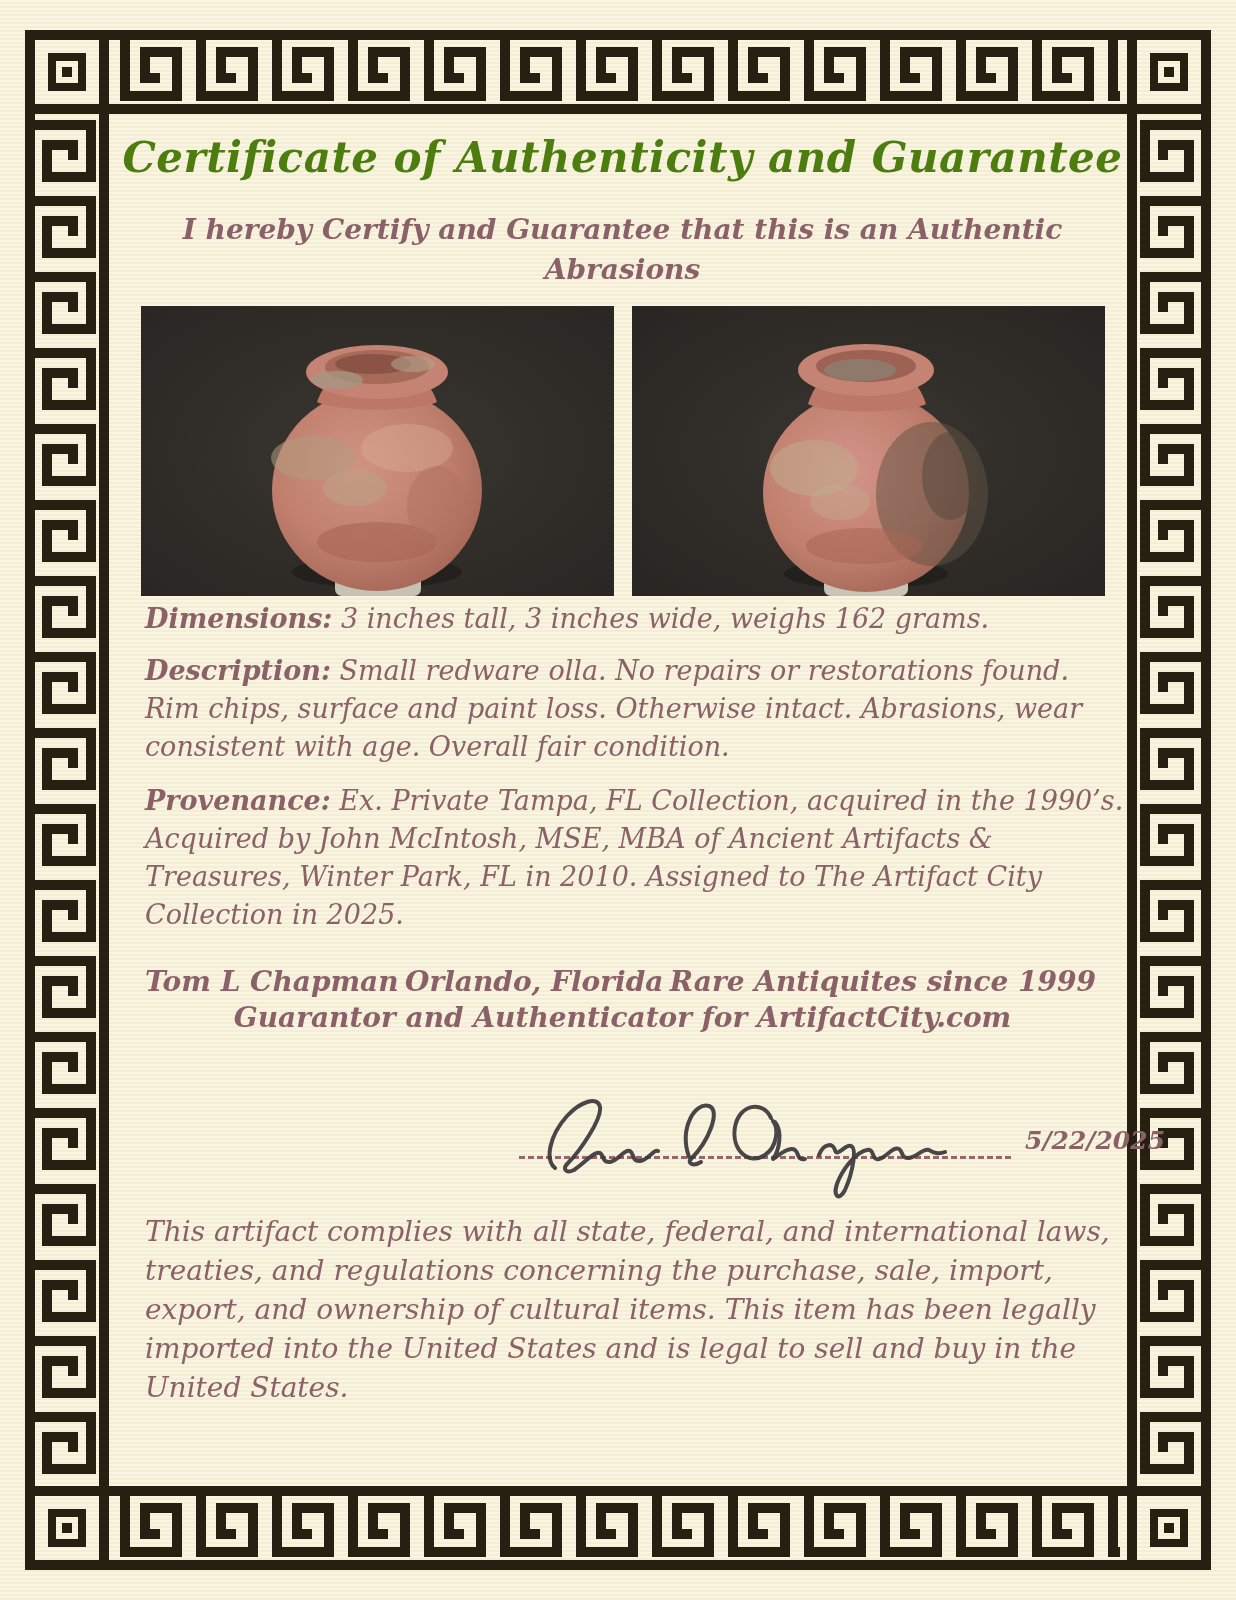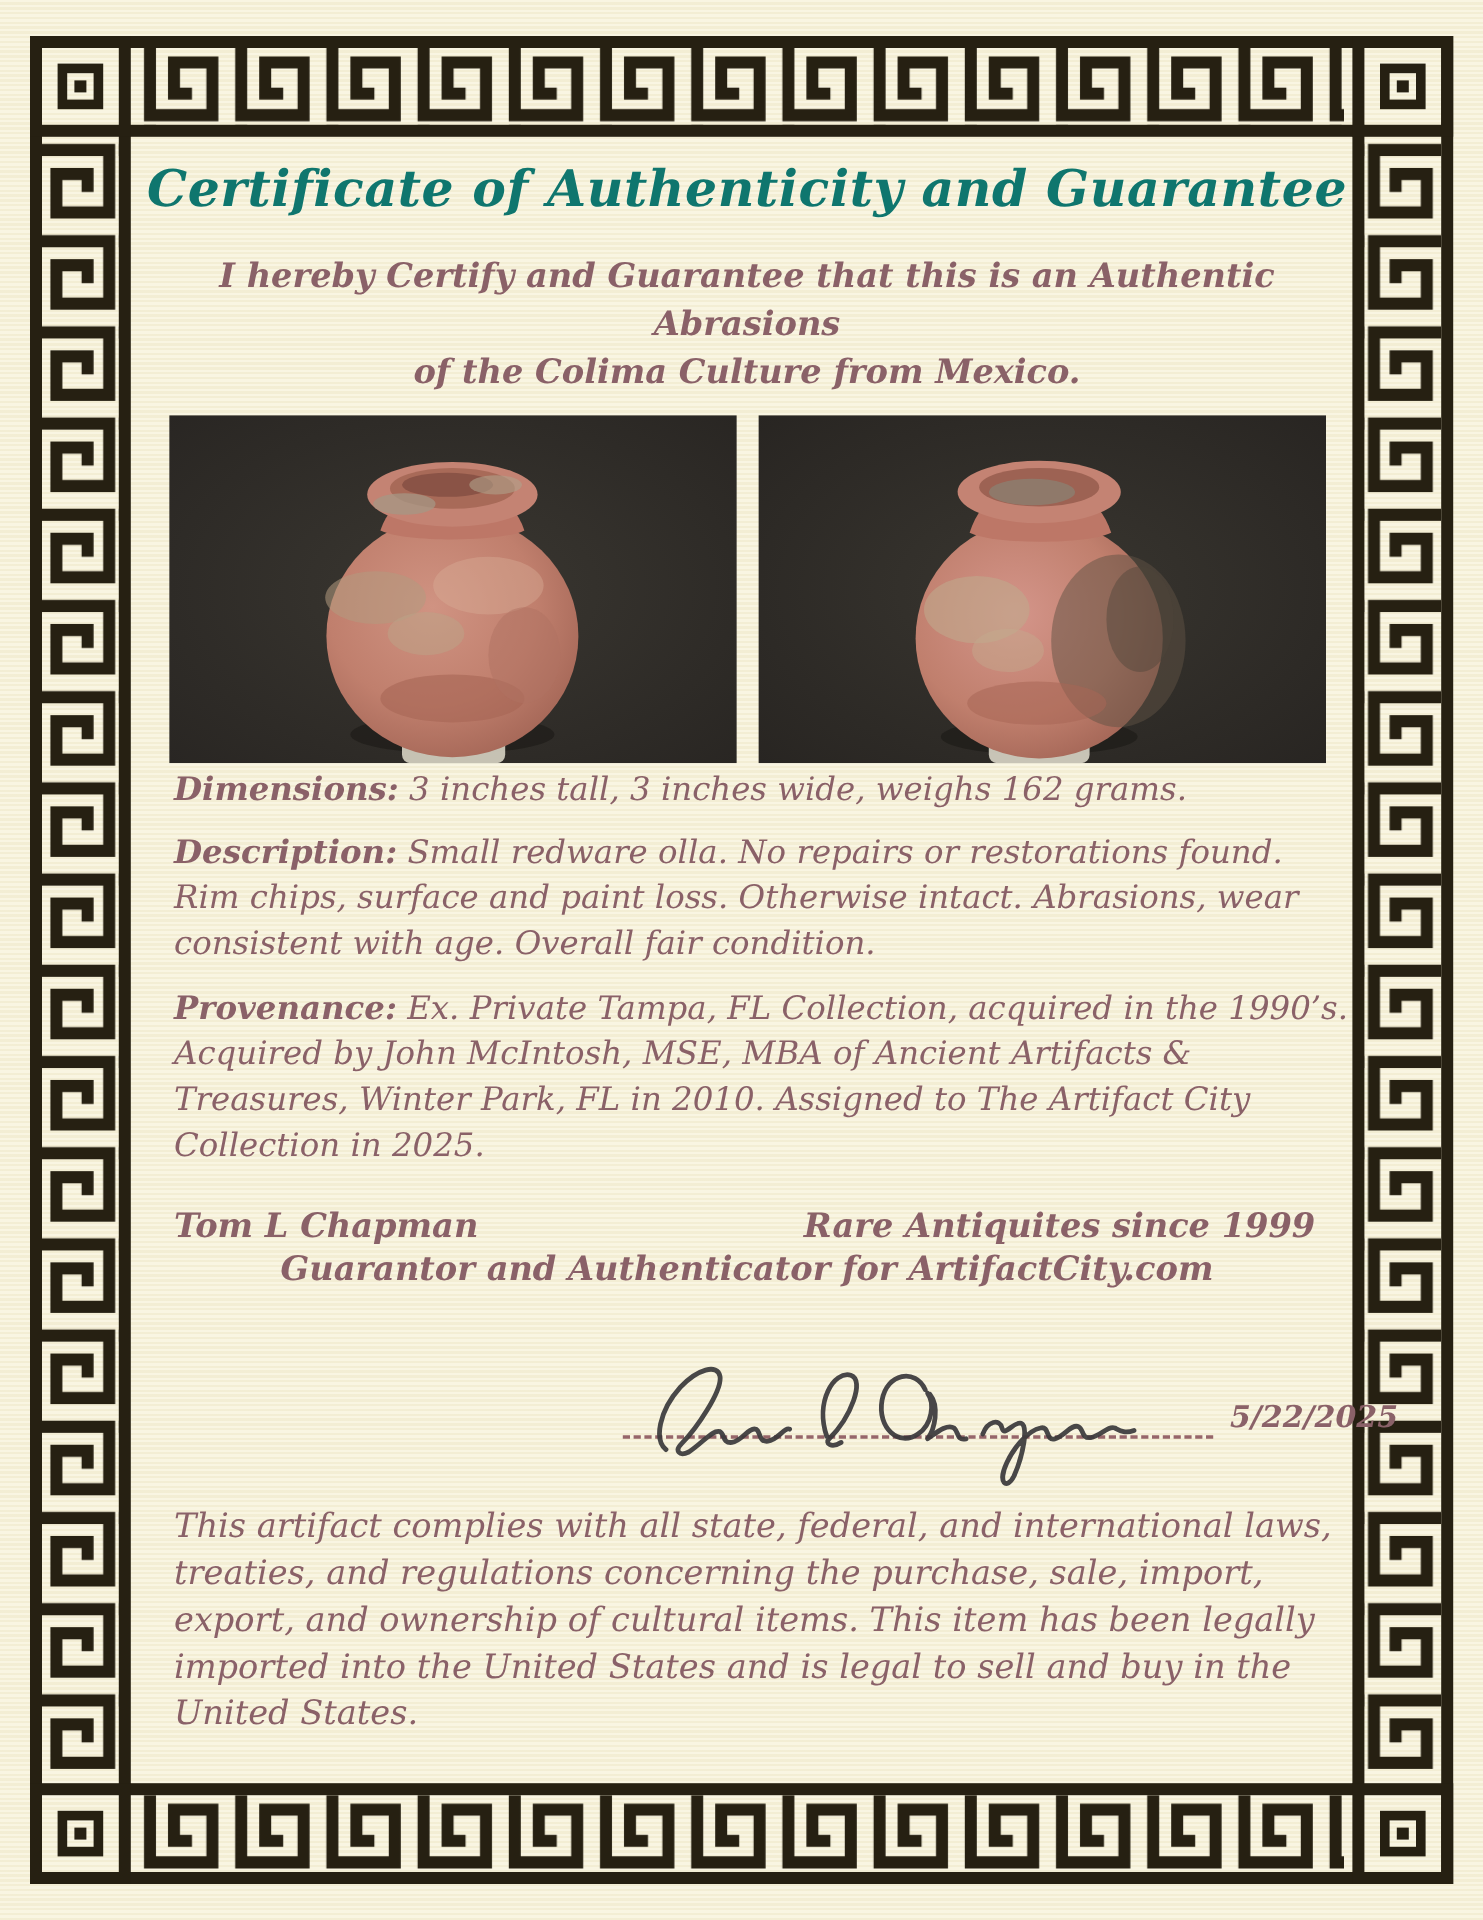--- a/index.html
+++ b/index.html
@@ -11,21 +11,21 @@
     font-family:"DejaVu Serif","Liberation Serif",serif;
     font-style:italic;
     color:#8a6168;
   }
   .border-svg{position:absolute;left:0;top:0;}
   .content{
     position:absolute;left:109px;top:114px;width:1027px;height:1376px;
   }
   h1.title{
     margin:18px 0 0;text-align:center;font-size:42px;line-height:52px;
-    font-weight:bold;color:#0f766e;letter-spacing:.5px;
+    font-weight:bold;color:#4d7c0f;letter-spacing:.5px;
   }
   .statement{margin-top:26px;text-align:center;font-weight:bold;
     font-size:28px;line-height:40px;}
   .statement p{margin:0;}
   .photos{margin-top:16px;display:flex;justify-content:center;gap:18px;}
   .photo{display:block;}
   .para{margin:0 12px 0 36px;font-size:27px;line-height:38px;font-weight:500;}
   .dim{margin-top:4px;}
   .desc{margin-top:14px;}
   .prov{margin-top:16px;}
@@ -94,21 +94,20 @@
     <rect x="1164" y="1523" width="10" height="10" fill="#262012"></rect>
   </g>
 </svg>
 
 <main class="content">
 
   <h1 class="title">Certificate of Authenticity and Guarantee</h1>
 
   <div class="statement">
     <p>I hereby Certify and Guarantee that this is an Authentic Abrasions</p>
-    <p>of the Colima Culture from Mexico.</p>
   </div>
 
   <div class="photos">
 
     <svg class="photo" role="img" width="473" height="290" viewBox="0 0 473 290" aria-label="Colima redware olla, front view photo">
       <defs>
         <radialGradient id="potGrad1" cx="42%" cy="38%" r="75%">
           <stop offset="0%" stop-color="#d09382"></stop>
           <stop offset="55%" stop-color="#c07f6d"></stop>
           <stop offset="100%" stop-color="#9c5f50"></stop>
@@ -168,20 +167,21 @@
   </div>
 
   <p class="para dim"><b>Dimensions:</b><span> 3 inches tall, 3 inches wide, weighs 162 grams.</span></p>
 
   <p class="para desc"><b>Description:</b><span> Small redware olla. No repairs or restorations found. Rim chips, surface and paint loss. Otherwise intact. Abrasions, wear consistent with age. Overall fair condition.</span></p>
 
   <p class="para prov"><b>Provenance:</b><span> Ex. Private Tampa, FL Collection, acquired in the 1990’s. Acquired by John McIntosh, MSE, MBA of Ancient Artifacts &amp; Treasures, Winter Park, FL in 2010. Assigned to The Artifact City Collection in 2025.</span></p>
 
   <div class="names-row">
     <span>Tom L Chapman</span>
+    <span>Orlando, Florida</span>
     <span>Rare Antiquites since 1999</span>
   </div>
 
   <p class="guarantor">Guarantor and Authenticator for ArtifactCity.com</p>
 
   <div class="sig-block">
     <div class="sig-line"></div>
     <svg class="sig-svg" width="440" height="150" viewBox="0 0 440 150" aria-hidden="true">
       <g fill="none" stroke="#3a383b" stroke-width="4" stroke-linecap="round" stroke-linejoin="round" opacity=".92">
         <path d="M18,112 C8,104 12,80 30,60 C44,45 61,40 63,51 C65,63 43,95 31,107 C25,113 29,118 37,114 C49,106 57,95 63,97 C67,99 65,107 73,106 C81,105 87,93 93,95 C97,97 95,106 103,105 C111,104 117,93 121,95"></path>

